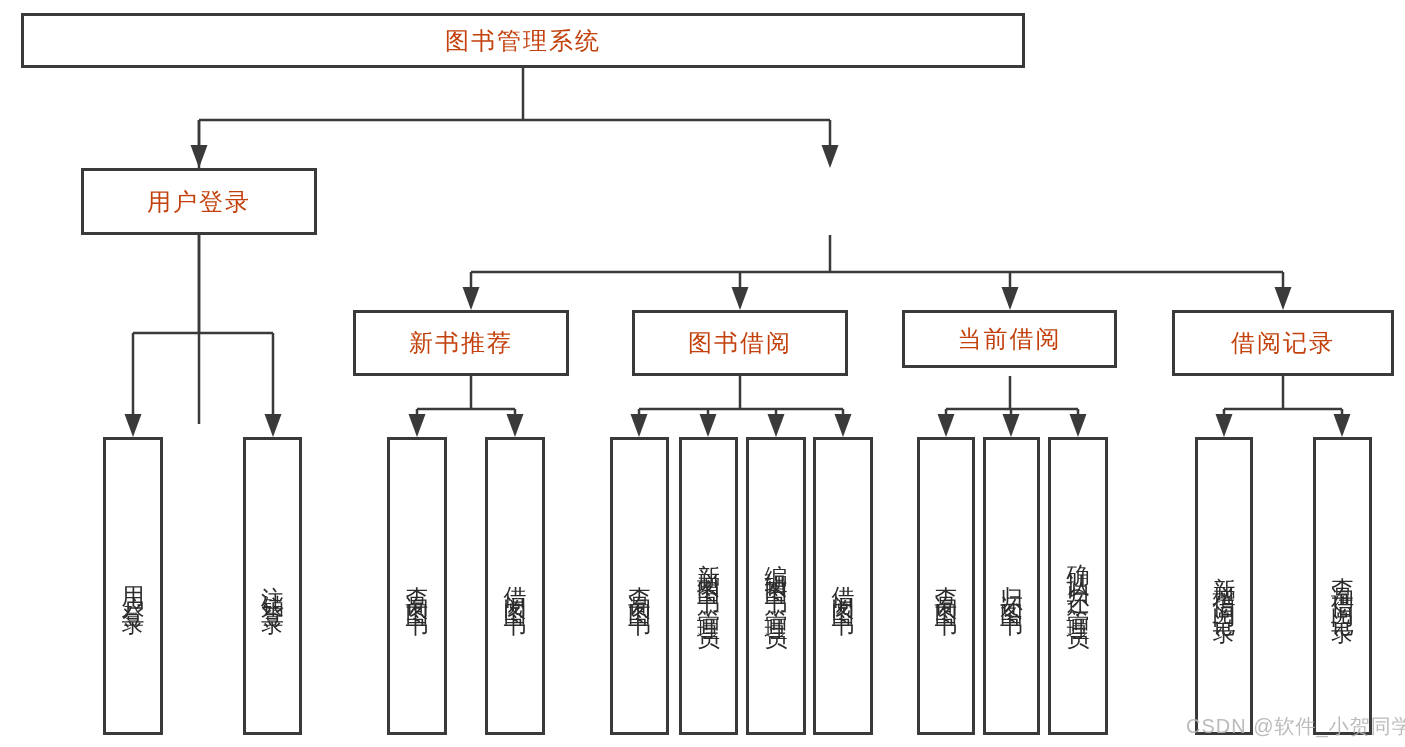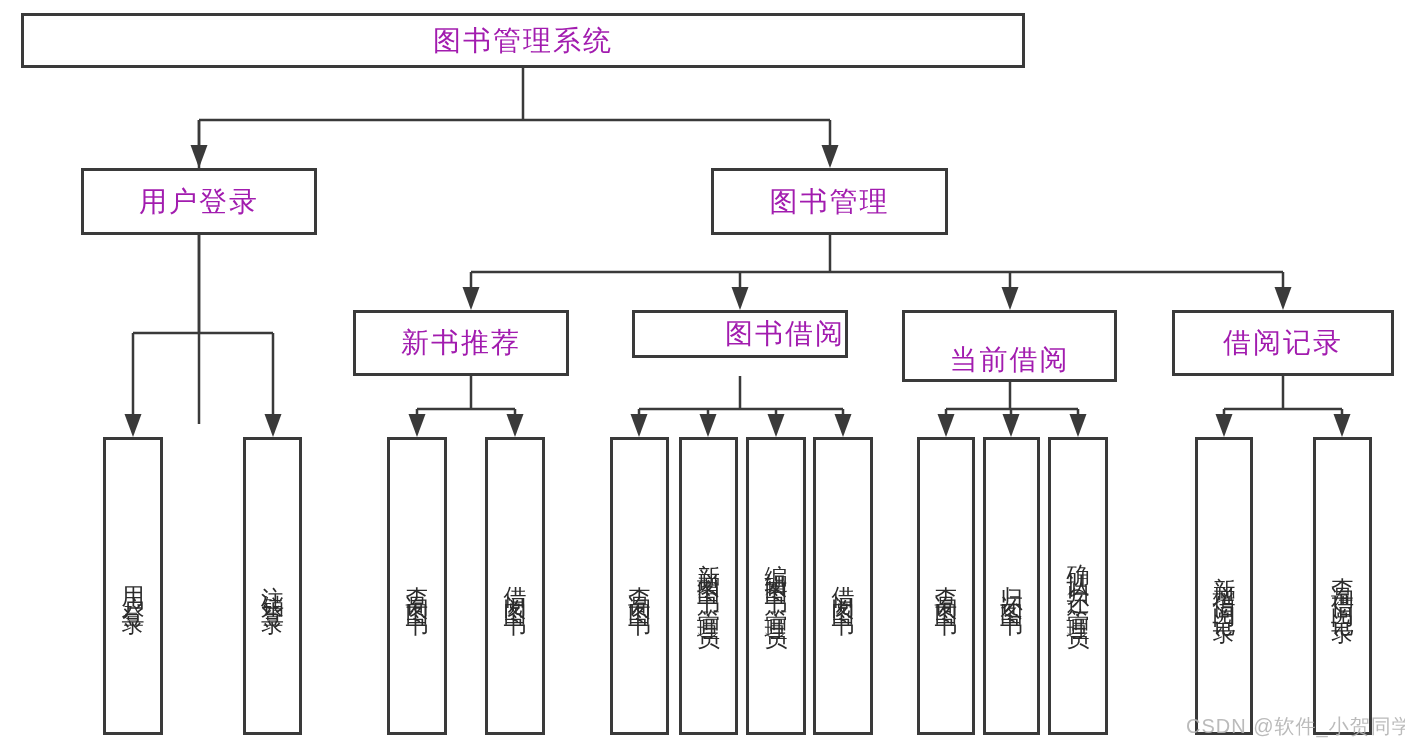--- a/index.html
+++ b/index.html
@@ -20,24 +20,24 @@
     position: absolute;
     box-sizing: border-box;
     border: 3px solid #3a3a3a;
     background: #ffffff;
     display: flex;
     align-items: center;
     justify-content: center;
     color: #2b2b2b;
   }
   .hlabel {
-    font-size: 28px;
+    font-size: 24px;
     letter-spacing: 2px;
     white-space: nowrap;
-    color: #a21caf;
+    color: #c2410c;
   }
   .leaf .vlabel {
     writing-mode: vertical-rl;
     text-orientation: mixed;
     font-size: 23px;
     line-height: 1;
     letter-spacing: 9px;
     color: #2b2b2b;
     white-space: nowrap;
   }
@@ -107,31 +107,28 @@
     </g>
   </svg>
 
   <div class="box" style="left:21px;top:13px;width:1004px;height:55px;">
     <span class="hlabel">图书管理系统</span>
   </div>
 
   <div class="box" style="left:81px;top:168px;width:236px;height:67px;">
     <span class="hlabel">用户登录</span>
   </div>
-  <div class="box" style="left:711px;top:168px;width:237px;height:67px;">
-    <span class="hlabel">图书管理</span>
-  </div>
 
   <div class="box" style="left:353px;top:310px;width:216px;height:66px;">
     <span class="hlabel">新书推荐</span>
   </div>
-  <div class="box" style="left:632px;top:310px;width:216px;height:48px;justify-content:flex-end;">
+  <div class="box" style="left:632px;top:310px;width:216px;height:66px;">
     <span class="hlabel">图书借阅</span>
   </div>
-  <div class="box" style="left:902px;top:310px;width:215px;height:72px;align-items:flex-end;">
+  <div class="box" style="left:902px;top:310px;width:215px;height:58px;">
     <span class="hlabel">当前借阅</span>
   </div>
   <div class="box" style="left:1172px;top:310px;width:222px;height:66px;">
     <span class="hlabel">借阅记录</span>
   </div>
 
   <div class="box leaf" style="left:103px;top:437px;width:60px;height:298px;">
     <span class="vlabel">用户登录</span>
   </div>
   <div class="box leaf" style="left:243px;top:437px;width:59px;height:298px;">

